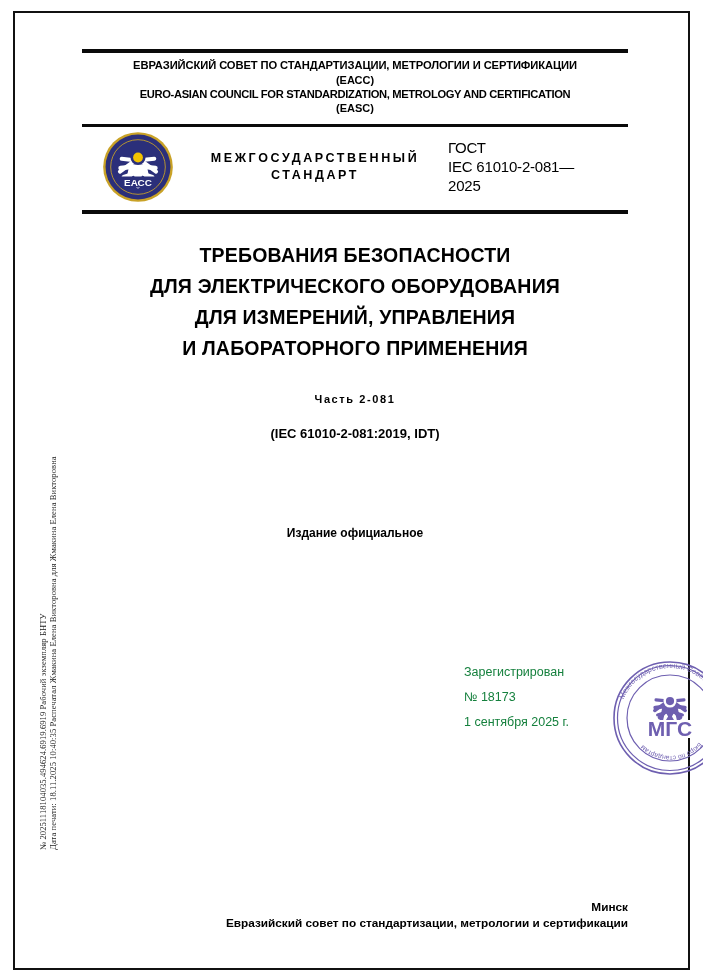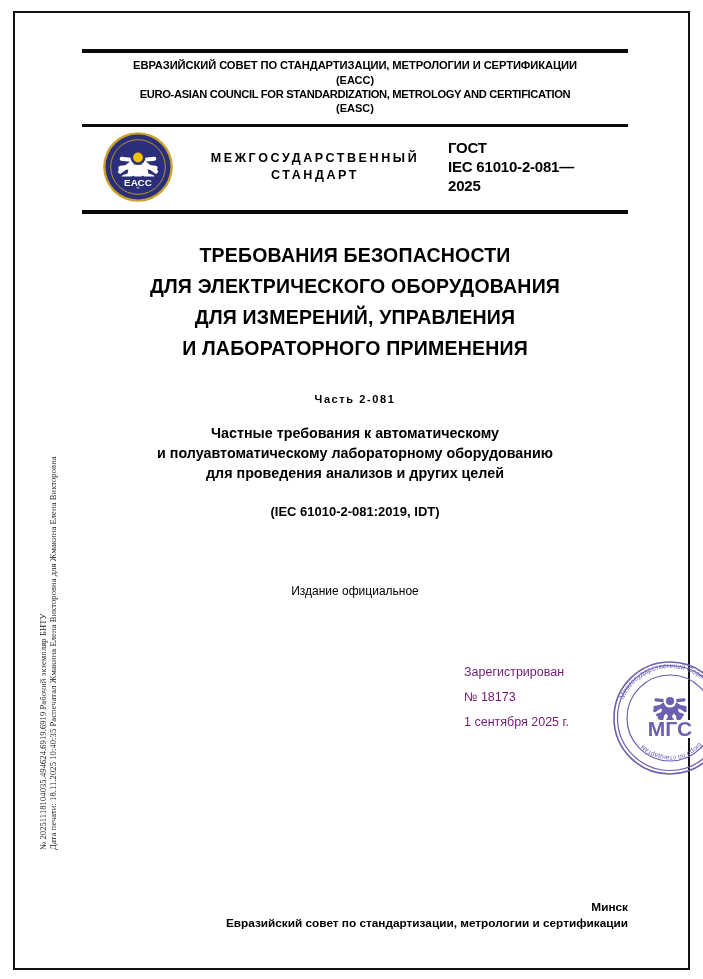--- a/index.html
+++ b/index.html
@@ -99,21 +99,21 @@
     text-align: center;
     font-size: 12.5px;
     font-weight: bold;
     letter-spacing: 2.6px;
     line-height: 17px;
     padding-right: 10px;
   }
   .gost-cell {
     width: 178px;
     font-size: 15px;
-    font-weight: bold;
+    font-weight: normal;
     line-height: 19px;
     letter-spacing: -0.2px;
   }
 
   
   .main-title {
     text-align: center;
     margin-top: 26px;
     font-size: 19.5px;
     font-weight: bold;
@@ -141,34 +141,34 @@
 
   .idt-line {
     text-align: center;
     margin-top: 21px;
     font-size: 13px;
     font-weight: bold;
   }
 
   .official-line {
     text-align: center;
-    margin-top: 65px;
+    margin-top: 85px;
     font-size: 12px;
-    font-weight: normal;
+    font-weight: bold;
   }
 
   
   .reg-block {
     position: absolute;
     left: 382px;
     top: 660px;
     width: 170px;
     font-size: 12.5px;
     line-height: 25px;
-    color: #701a75;
+    color: #15803d;
   }
 
   
   .stamp {
     position: absolute;
     left: 524px;
     top: 654px;
     width: 128px;
     height: 128px;
   }
@@ -269,25 +269,20 @@
 
   <div class="main-title">
     <div>ТРЕБОВАНИЯ БЕЗОПАСНОСТИ</div>
     <div>ДЛЯ ЭЛЕКТРИЧЕСКОГО ОБОРУДОВАНИЯ</div>
     <div>ДЛЯ ИЗМЕРЕНИЙ, УПРАВЛЕНИЯ</div>
     <div>И ЛАБОРАТОРНОГО ПРИМЕНЕНИЯ</div>
   </div>
 
   <div class="part-line">Часть 2-081</div>
 
-  <div class="sub-title">
-    <div>Частные требования к автоматическому</div>
-    <div>и полуавтоматическому лабораторному оборудованию</div>
-    <div>для проведения анализов и других целей</div>
-  </div>
 
   <div class="idt-line">(IEC 61010-2-081:2019, IDT)</div>
 
   <div class="official-line">Издание официальное</div>
 
   <div class="reg-block">
     <div>Зарегистрирован</div>
     <div>№ 18173</div>
     <div>1 сентября 2025 г.</div>
   </div>

